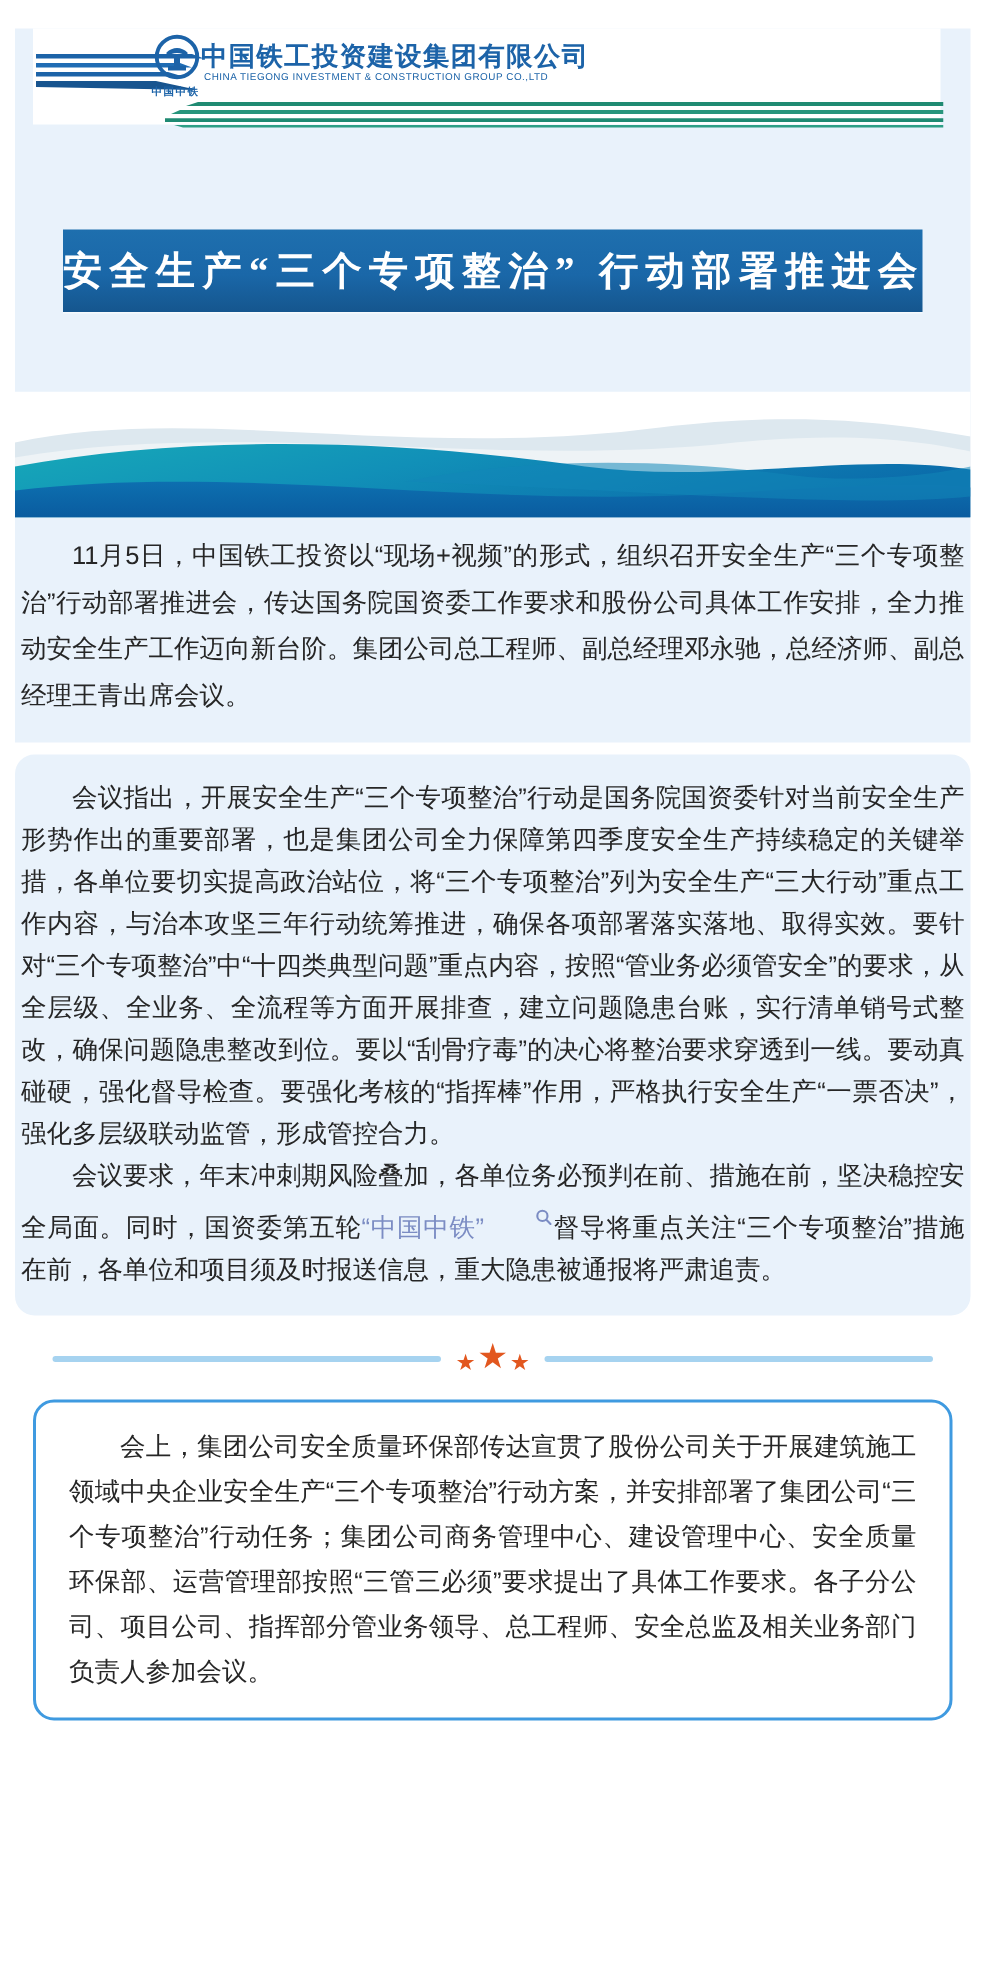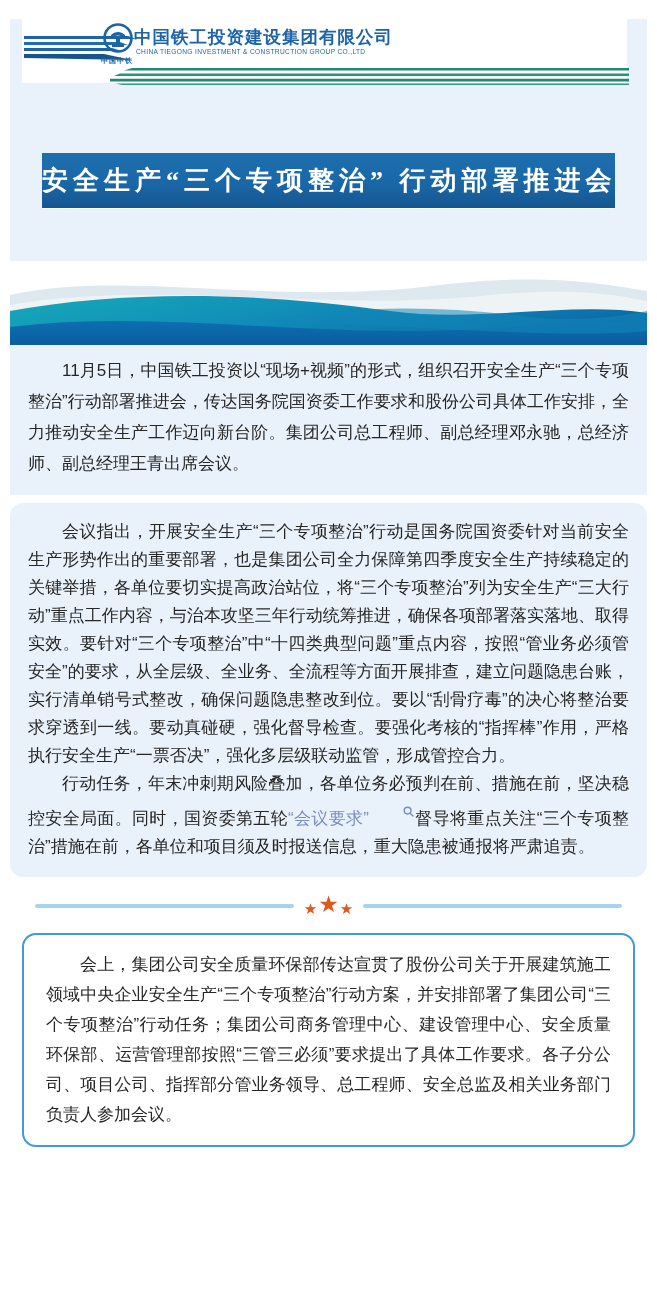--- a/index.html
+++ b/index.html
@@ -43,21 +43,21 @@
   }
   .title-banner span{
     color:#ffffff;font-family:"Liberation Serif","DejaVu Serif",serif;
     font-weight:bold;font-size:26px;letter-spacing:5px;white-space:nowrap;
   }
 
   .waves{display:block;margin-top:53px;width:637px;height:84px;}
 
   .para{
     font-size:17px;text-align:justify;text-indent:2em;
-    margin:0;padding:0 18px;color:#262626;
+    margin:0;padding:0 4px;color:#262626;
   }
   .panel1 .para{line-height:31px;margin-top:10px;}
 
   
   .panel2{margin-top:8px;padding:15px 0 16px 0;border-radius:13px;}
   .panel2 .para{line-height:28px;}
 
   .wechat-link{color:#7b8cc3;}
   .search-sup{display:inline-block;vertical-align:7px;margin:0 1px 0 0;}
 
@@ -133,21 +133,21 @@
       <path d="M0,50 C110,30 240,30 380,50 C470,62 560,40 637,52 L637,84 L0,84 Z" fill="url(#tealGrad)"></path>
       <path d="M0,66 C150,48 300,78 470,68 C540,64 600,60 637,64 L637,84 L0,84 Z" fill="url(#deepGrad)"></path>
       <path d="M260,60 C340,44 430,44 520,56 C560,61 610,56 637,50 L637,70 C560,78 420,66 260,60 Z" fill="#1386b8" opacity="0.55"></path>
     </svg>
 
     <p class="para">11月5日，中国铁工投资以“现场+视频”的形式，组织召开安全生产“三个专项整治”行动部署推进会，传达国务院国资委工作要求和股份公司具体工作安排，全力推动安全生产工作迈向新台阶。集团公司总工程师、副总经理邓永驰，总经济师、副总经理王青出席会议。</p>
   </div>
 
   <div class="panel panel2">
     <p class="para">会议指出，开展安全生产“三个专项整治”行动是国务院国资委针对当前安全生产形势作出的重要部署，也是集团公司全力保障第四季度安全生产持续稳定的关键举措，各单位要切实提高政治站位，将“三个专项整治”列为安全生产“三大行动”重点工作内容，与治本攻坚三年行动统筹推进，确保各项部署落实落地、取得实效。要针对“三个专项整治”中“十四类典型问题”重点内容，按照“管业务必须管安全”的要求，从全层级、全业务、全流程等方面开展排查，建立问题隐患台账，实行清单销号式整改，确保问题隐患整改到位。要以“刮骨疗毒”的决心将整治要求穿透到一线。要动真碰硬，强化督导检查。要强化考核的“指挥棒”作用，严格执行安全生产“一票否决”，强化多层级联动监管，形成管控合力。</p>
-    <p class="para"><span>行动任务，年末冲刺期风险叠加，各单位务必预判在前、措施在前，坚决稳控安全局面。同时，国资委第五轮</span><span class="wechat-link">“会议要求”</span><span class="search-sup"><svg width="11" height="11" viewBox="0 0 11 11">
+    <p class="para"><span>会议要求，年末冲刺期风险叠加，各单位务必预判在前、措施在前，坚决稳控安全局面。同时，国资委第五轮</span><span class="wechat-link">“中国中铁”</span><span class="search-sup"><svg width="11" height="11" viewBox="0 0 11 11">
             <circle cx="4.6" cy="4.6" r="3.4" fill="none" stroke="#7b8cc3" stroke-width="1.4"></circle>
             <line x1="7.2" y1="7.2" x2="10" y2="10" stroke="#7b8cc3" stroke-width="1.4" stroke-linecap="round"></line>
           </svg></span><span>督导将重点关注“三个专项整治”措施在前，各单位和项目须及时报送信息，重大隐患被通报将严肃追责。</span></p>
   </div>
 
   <div class="star-divider">
     <div class="divider-bar"></div>
     <div class="stars">
       <span class="star-small">★</span>
       <span class="star-big">★</span>

